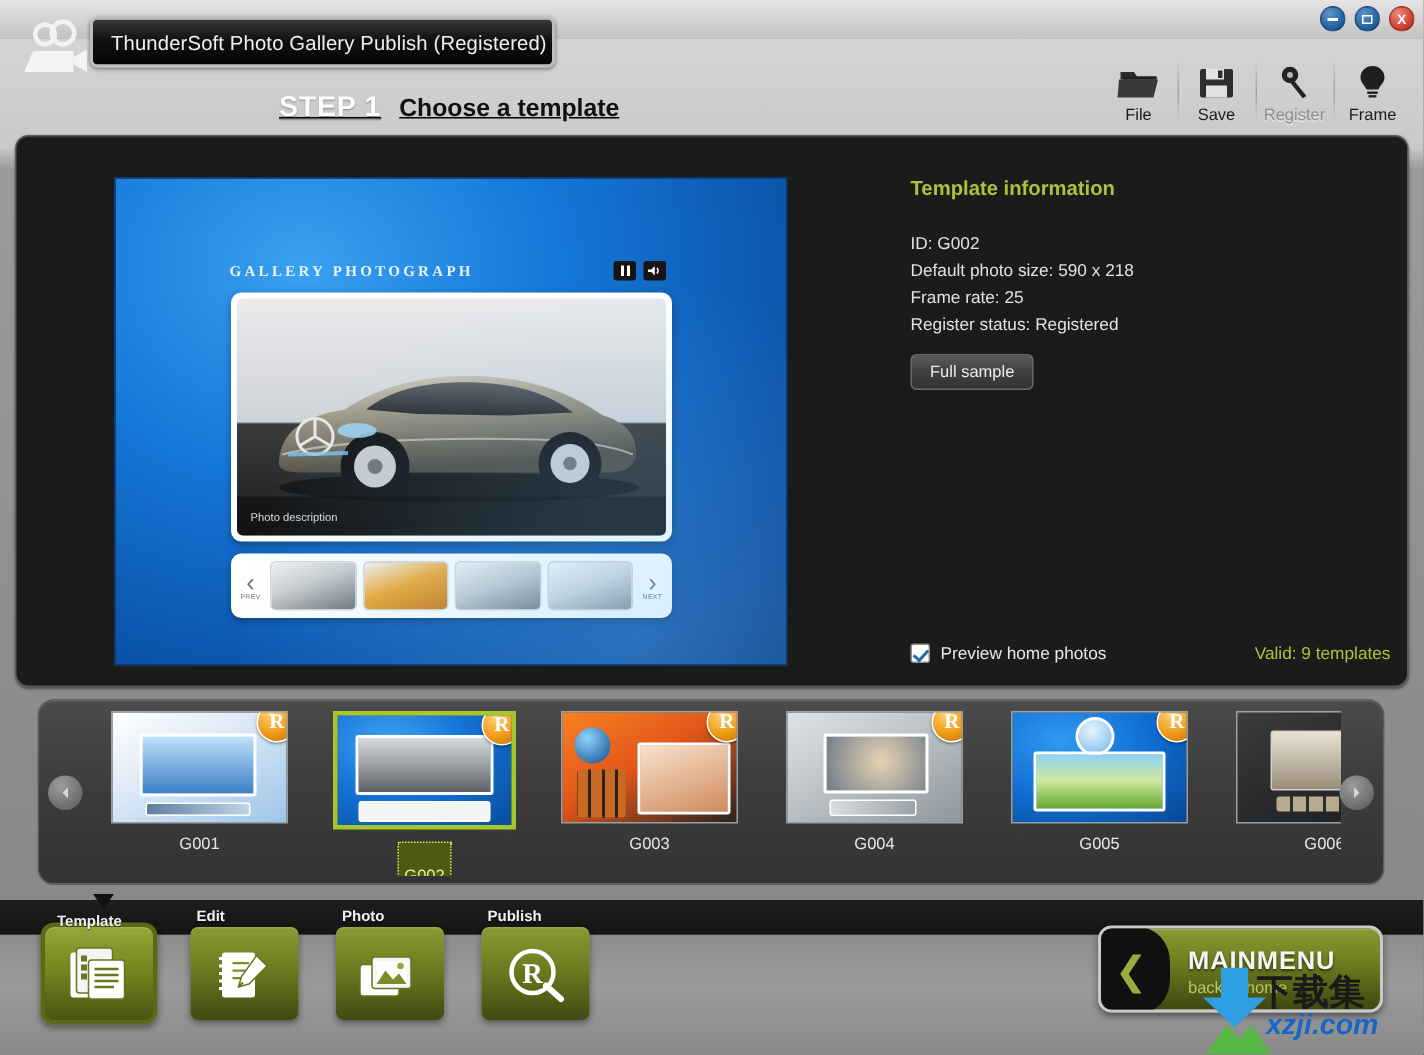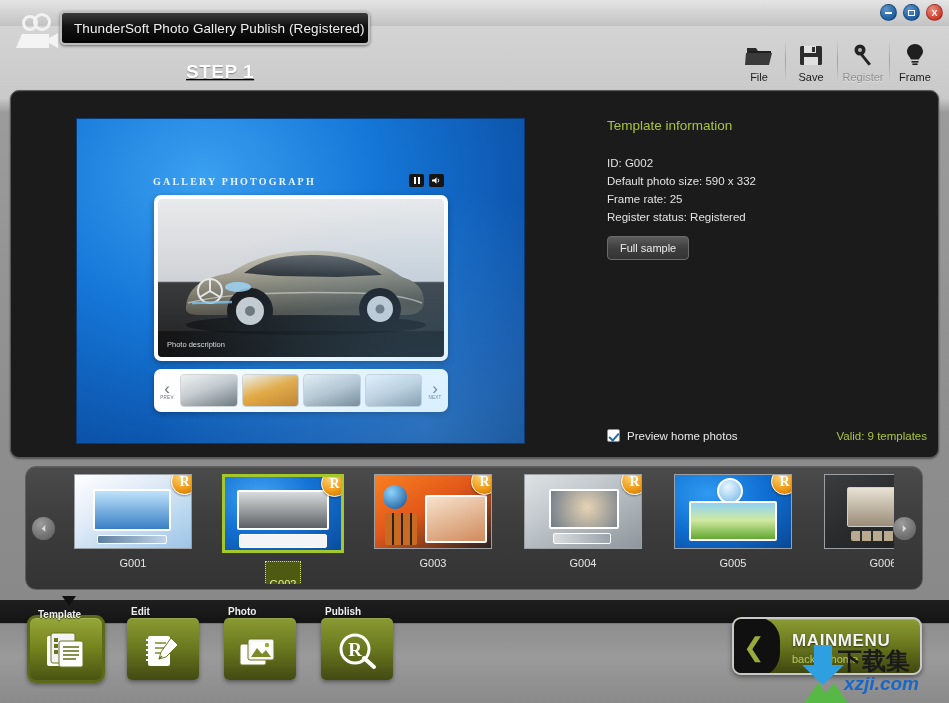--- a/index.html
+++ b/index.html
@@ -132,21 +132,21 @@
     flex:1; height:33px; border-radius:4px; overflow:hidden;
     border:1px solid #d6d6d6;
   }
   .tmb.c1 { background:linear-gradient(160deg,#f2f2f2 0%,#c9ccce 45%,#6f7376 100%); }
   .tmb.c2 { background:linear-gradient(160deg,#f6f6f4 0%,#f0a830 48%,#cf7a10 100%); }
   .tmb.c3 { background:linear-gradient(160deg,#f4f4f4 0%,#c4c8cb 50%,#787d81 100%); }
   .tmb.c4 { background:linear-gradient(160deg,#fafafa 0%,#d3d6d8 50%,#8c9194 100%); }
 
   
   #infopanel { position:absolute; left:596px; top:27px; width:320px; height:326px; }
-  #infotitle { color:#a9c43a; font-size:13.5px; font-weight:normal; }
+  #infotitle { color:#a9c43a; font-size:13.5px; font-weight:bold; }
   .inforow { color:#e2e2e2; font-size:11.5px; margin-top:6px; }
   #inforows { margin-top:24px; }
   #fullsample {
     margin-top:13px; display:inline-block;
     padding:5px 12px; border-radius:4px;
     background:linear-gradient(180deg,#5c5c5c 0%,#3f3f3f 50%,#343434 100%);
     border:1px solid #6a6a6a; color:#ececec; font-size:11px;
   }
   #infofoot {
     position:absolute; left:0; bottom:2px; width:320px;
@@ -297,20 +297,21 @@
       <path d="M10 22 L37 22 L37 36 L10 36 Z" fill="#f4f4f4"></path>
       <path d="M10 22 L10 36 L4 36 Z" fill="#f4f4f4"></path>
       <path d="M37 26 L46 21 L46 36 L37 31 Z" fill="#f4f4f4"></path>
     </svg>
   </div>
 
   <div id="apptitle">ThunderSoft Photo Gallery Publish (Registered)</div>
 
   <div id="stepwrap">
     <span id="stepnum">STEP 1</span>
+    <span id="steptitle">Choose a template</span>
   </div>
 
   <div id="toolbar">
 
     <div class="tbitem">
       <div class="tbicon">
         <svg viewBox="0 0 30 26" width="30" height="26">
           <path d="M3 6 L12 6 L14 9 L27 9 L27 11 L3 11 Z" fill="#2b2b2b"></path>
           <path d="M2 11 L28 11 L25 23 L1 23 Z" fill="#3a3a3a"></path>
           <path d="M5 9 L27 9 L27 11 L5 11 Z" fill="#1e1e1e"></path>
@@ -426,21 +427,21 @@
         <span class="tlab">NEXT</span>
       </div>
     </div>
   </div>
 
   <div id="infopanel">
     <div id="infotitle">Template information</div>
 
     <div id="inforows">
       <div class="inforow">ID: G002</div>
-      <div class="inforow">Default photo size: 590 x 332</div>
+      <div class="inforow">Default photo size: 590 x 218</div>
       <div class="inforow">Frame rate: 25</div>
       <div class="inforow">Register status: Registered</div>
       <div id="fullsample">Full sample</div>
     </div>
 
     <div id="infofoot">
       <div id="prevwrap">
         <span id="prevchk"></span>
         <span id="prevlbl">Preview home photos</span>
       </div>

